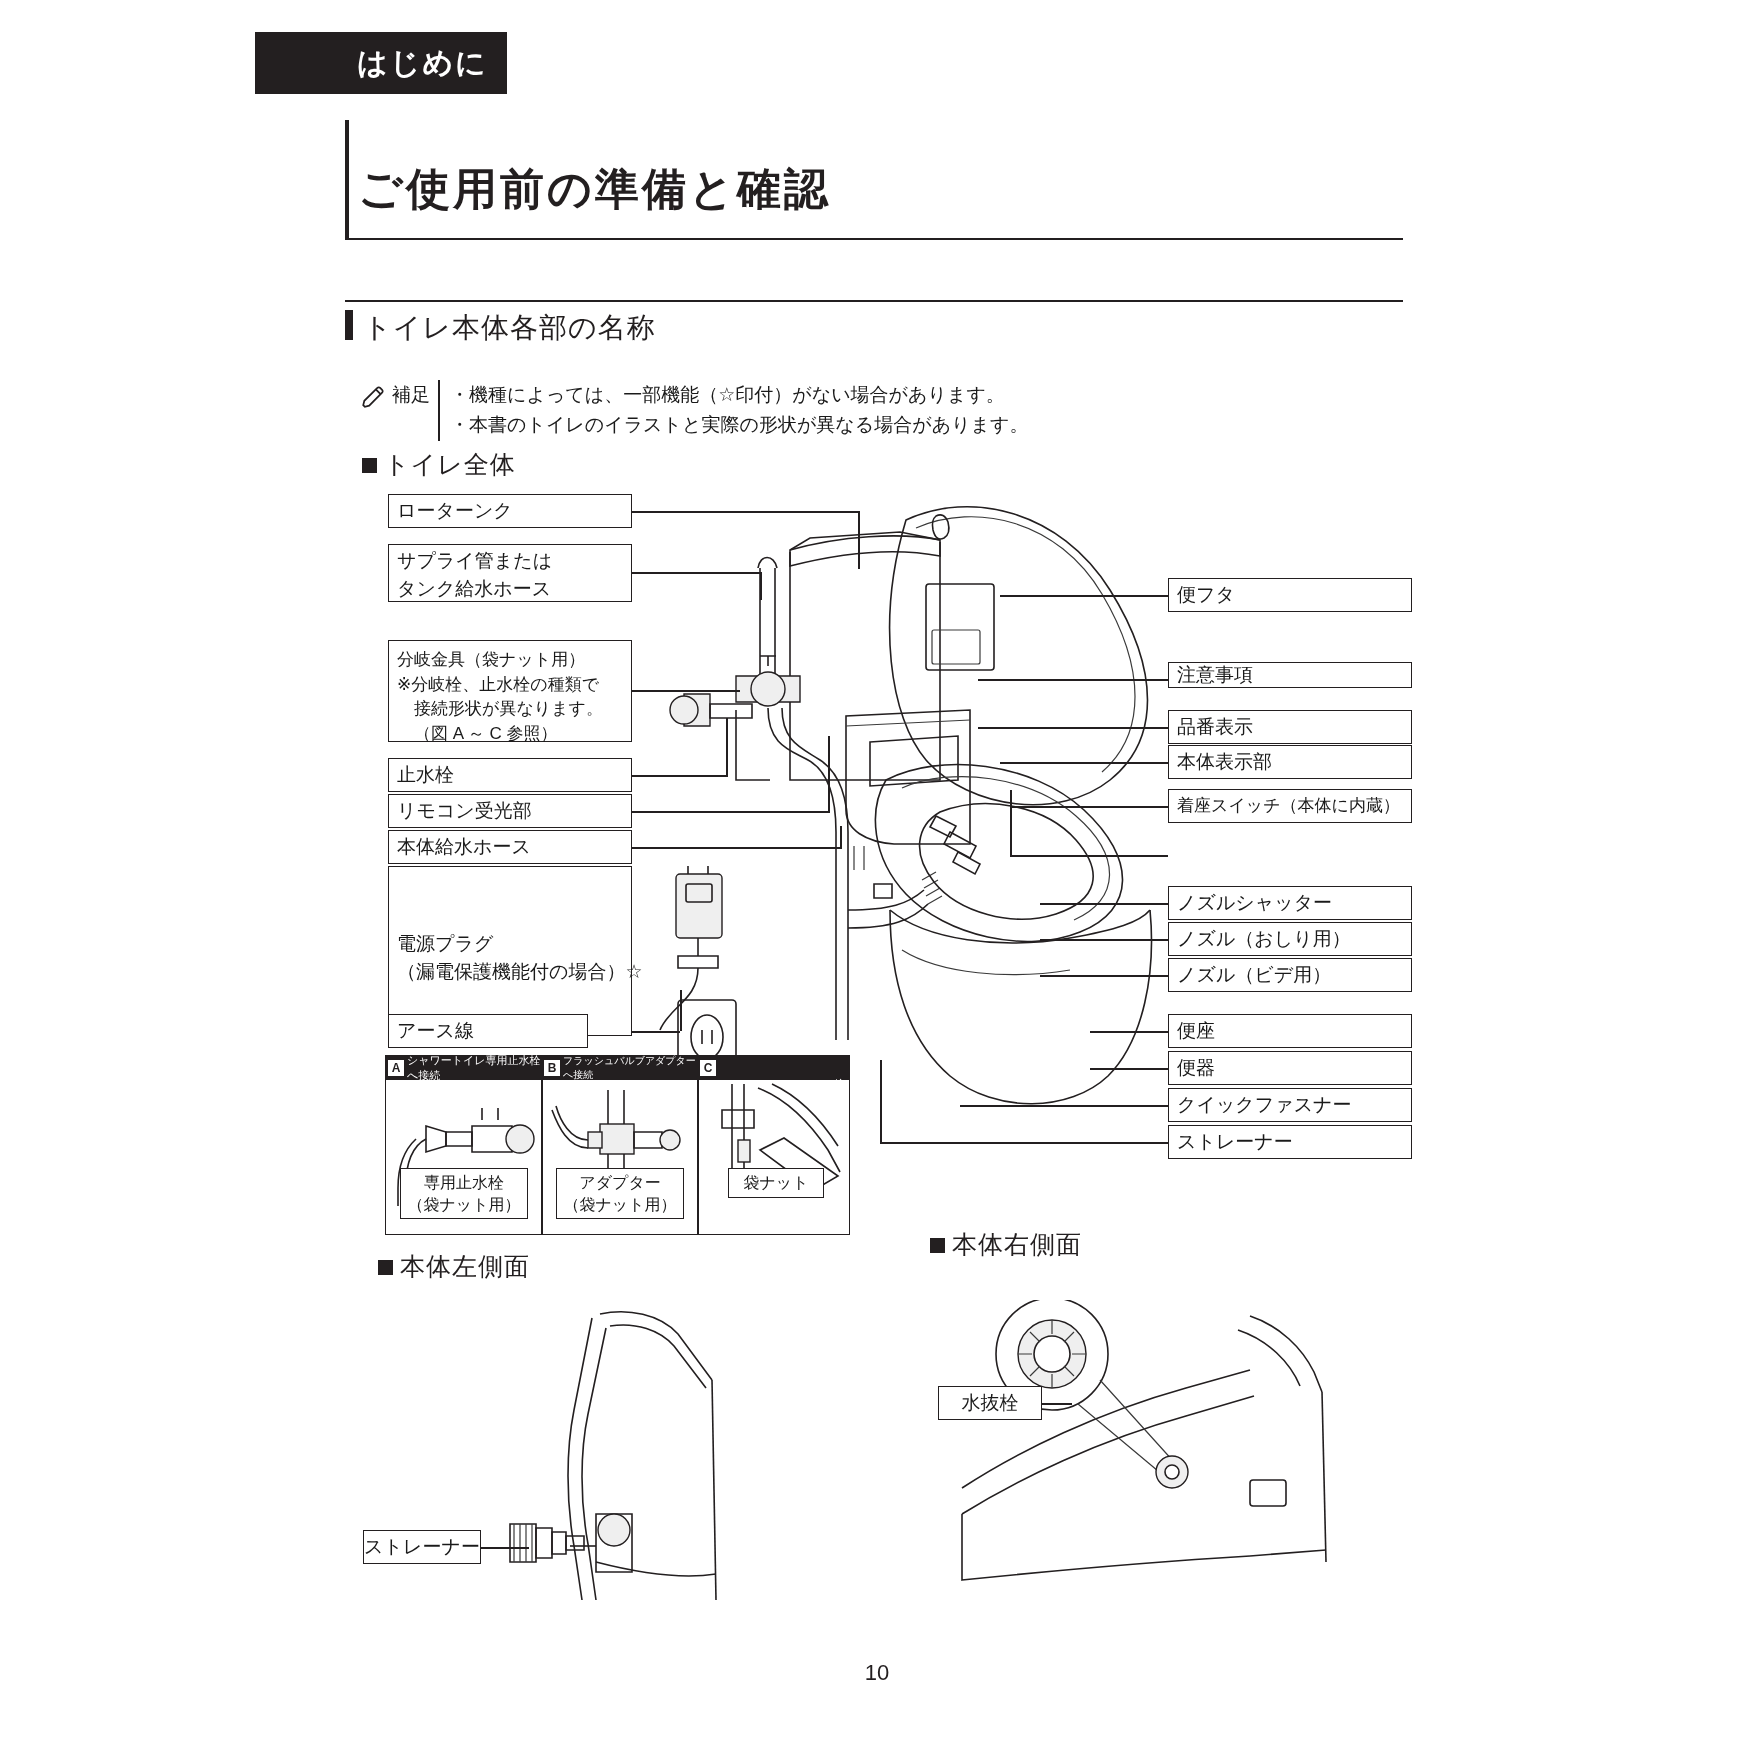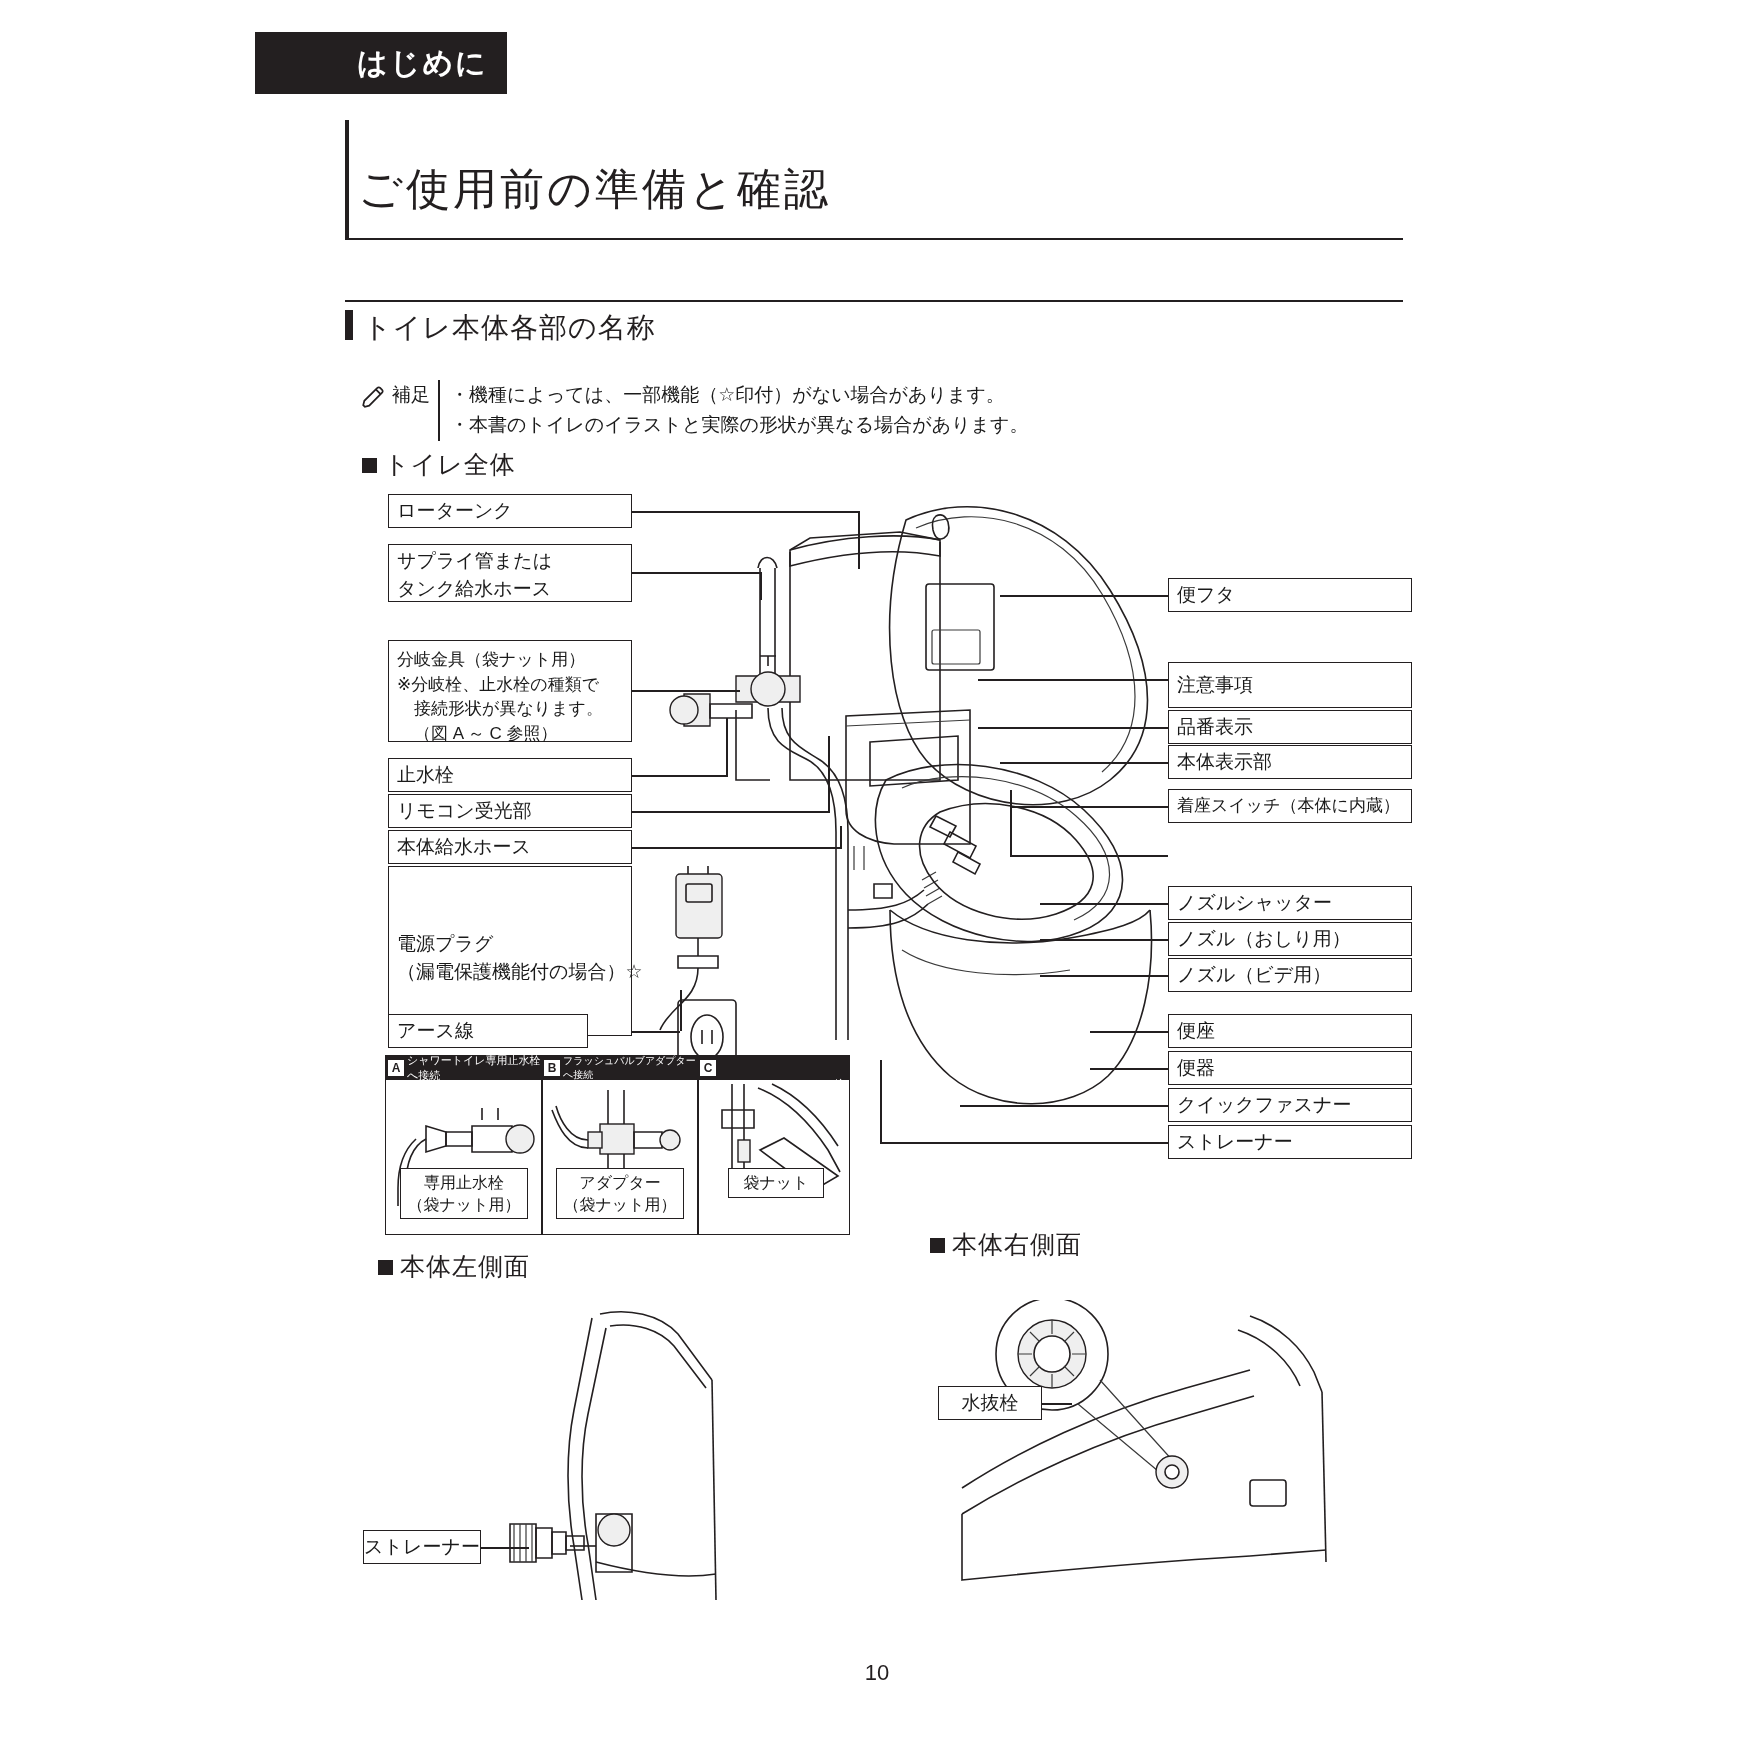--- a/index.html
+++ b/index.html
@@ -19,21 +19,21 @@
     background:#231f20;color:#ffffff;
     display:flex;align-items:center;
     font-size:30px;font-weight:bold;letter-spacing:2px;
     padding-left:102px;box-sizing:border-box;
   }
   .title-rule-v{
     position:absolute;left:345px;top:120px;width:4px;height:118px;background:#231f20;
   }
   .page-title{
     position:absolute;left:358px;top:160px;
-    font-size:44px;letter-spacing:3px;color:#231f20;
+    font-size:44px;letter-spacing:3px;color:#231f20;font-weight:bold;
   }
   .title-rule-h{
     position:absolute;left:345px;top:238px;width:1058px;height:2px;background:#231f20;
   }
 
   
   .sec-rule-top{
     position:absolute;left:345px;top:300px;width:1058px;height:2px;background:#231f20;
   }
   .sec-bar{
@@ -247,21 +247,21 @@
   <div class="ln h" style="left:632px;top:775px;width:96px;"></div>
   <div class="ln v" style="left:726px;top:718px;height:57px;"></div>
   <div class="ln h" style="left:632px;top:811px;width:198px;"></div>
   <div class="ln v" style="left:828px;top:736px;height:75px;"></div>
   <div class="ln h" style="left:632px;top:847px;width:210px;"></div>
   <div class="ln v" style="left:840px;top:826px;height:21px;"></div>
   <div class="ln h" style="left:632px;top:1031px;width:48px;"></div>
   <div class="ln v" style="left:680px;top:990px;height:41px;"></div>
 
   <div class="lbl" style="left:1168px;top:578px;width:244px;height:34px;">便フタ</div>
-  <div class="lbl" style="left:1168px;top:662px;width:244px;height:46px;">注意事項</div>
+  <div class="lbl" style="left:1168px;top:662px;width:244px;height:26px;">注意事項</div>
   <div class="lbl" style="left:1168px;top:710px;width:244px;height:34px;">品番表示</div>
   <div class="lbl" style="left:1168px;top:745px;width:244px;height:34px;">本体表示部</div>
   <div class="lbl sm" style="left:1168px;top:789px;width:244px;height:34px;">着座スイッチ（本体に内蔵）</div>
   <div class="lbl" style="left:1168px;top:886px;width:244px;height:34px;">ノズルシャッター</div>
   <div class="lbl" style="left:1168px;top:922px;width:244px;height:34px;">ノズル（おしり用）</div>
   <div class="lbl" style="left:1168px;top:958px;width:244px;height:34px;">ノズル（ビデ用）</div>
   <div class="lbl" style="left:1168px;top:1014px;width:244px;height:34px;">便座</div>
   <div class="lbl" style="left:1168px;top:1051px;width:244px;height:34px;">便器</div>
   <div class="lbl" style="left:1168px;top:1088px;width:244px;height:34px;">クイックファスナー</div>
   <div class="lbl" style="left:1168px;top:1125px;width:244px;height:34px;">ストレーナー</div>

